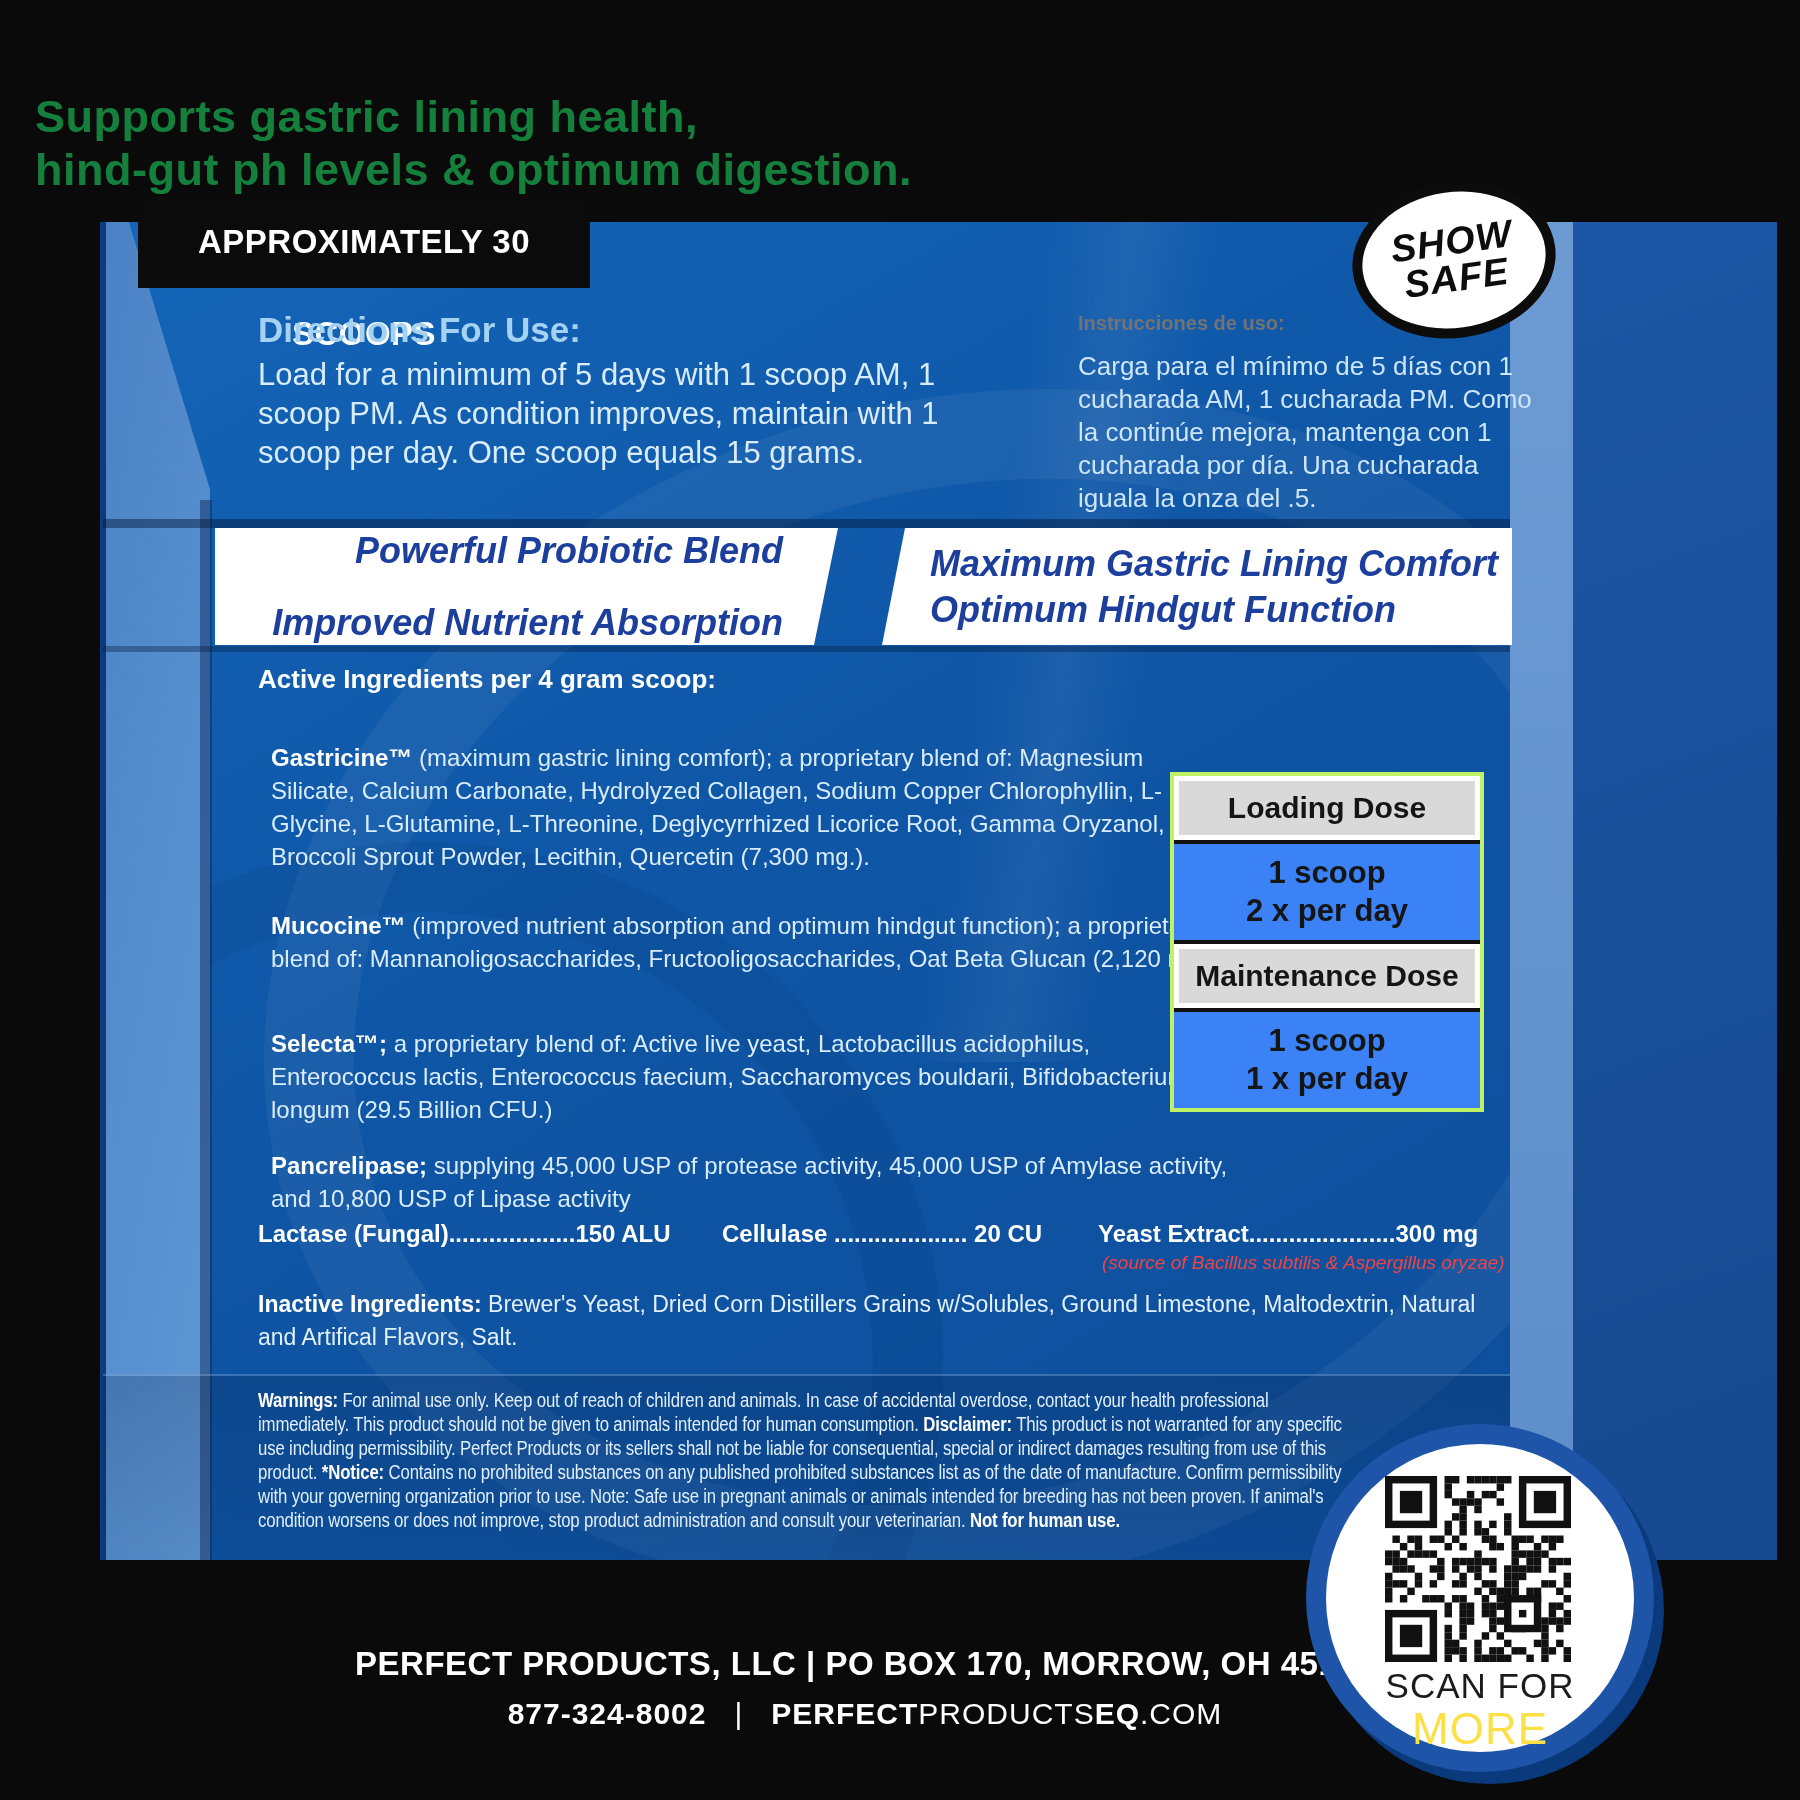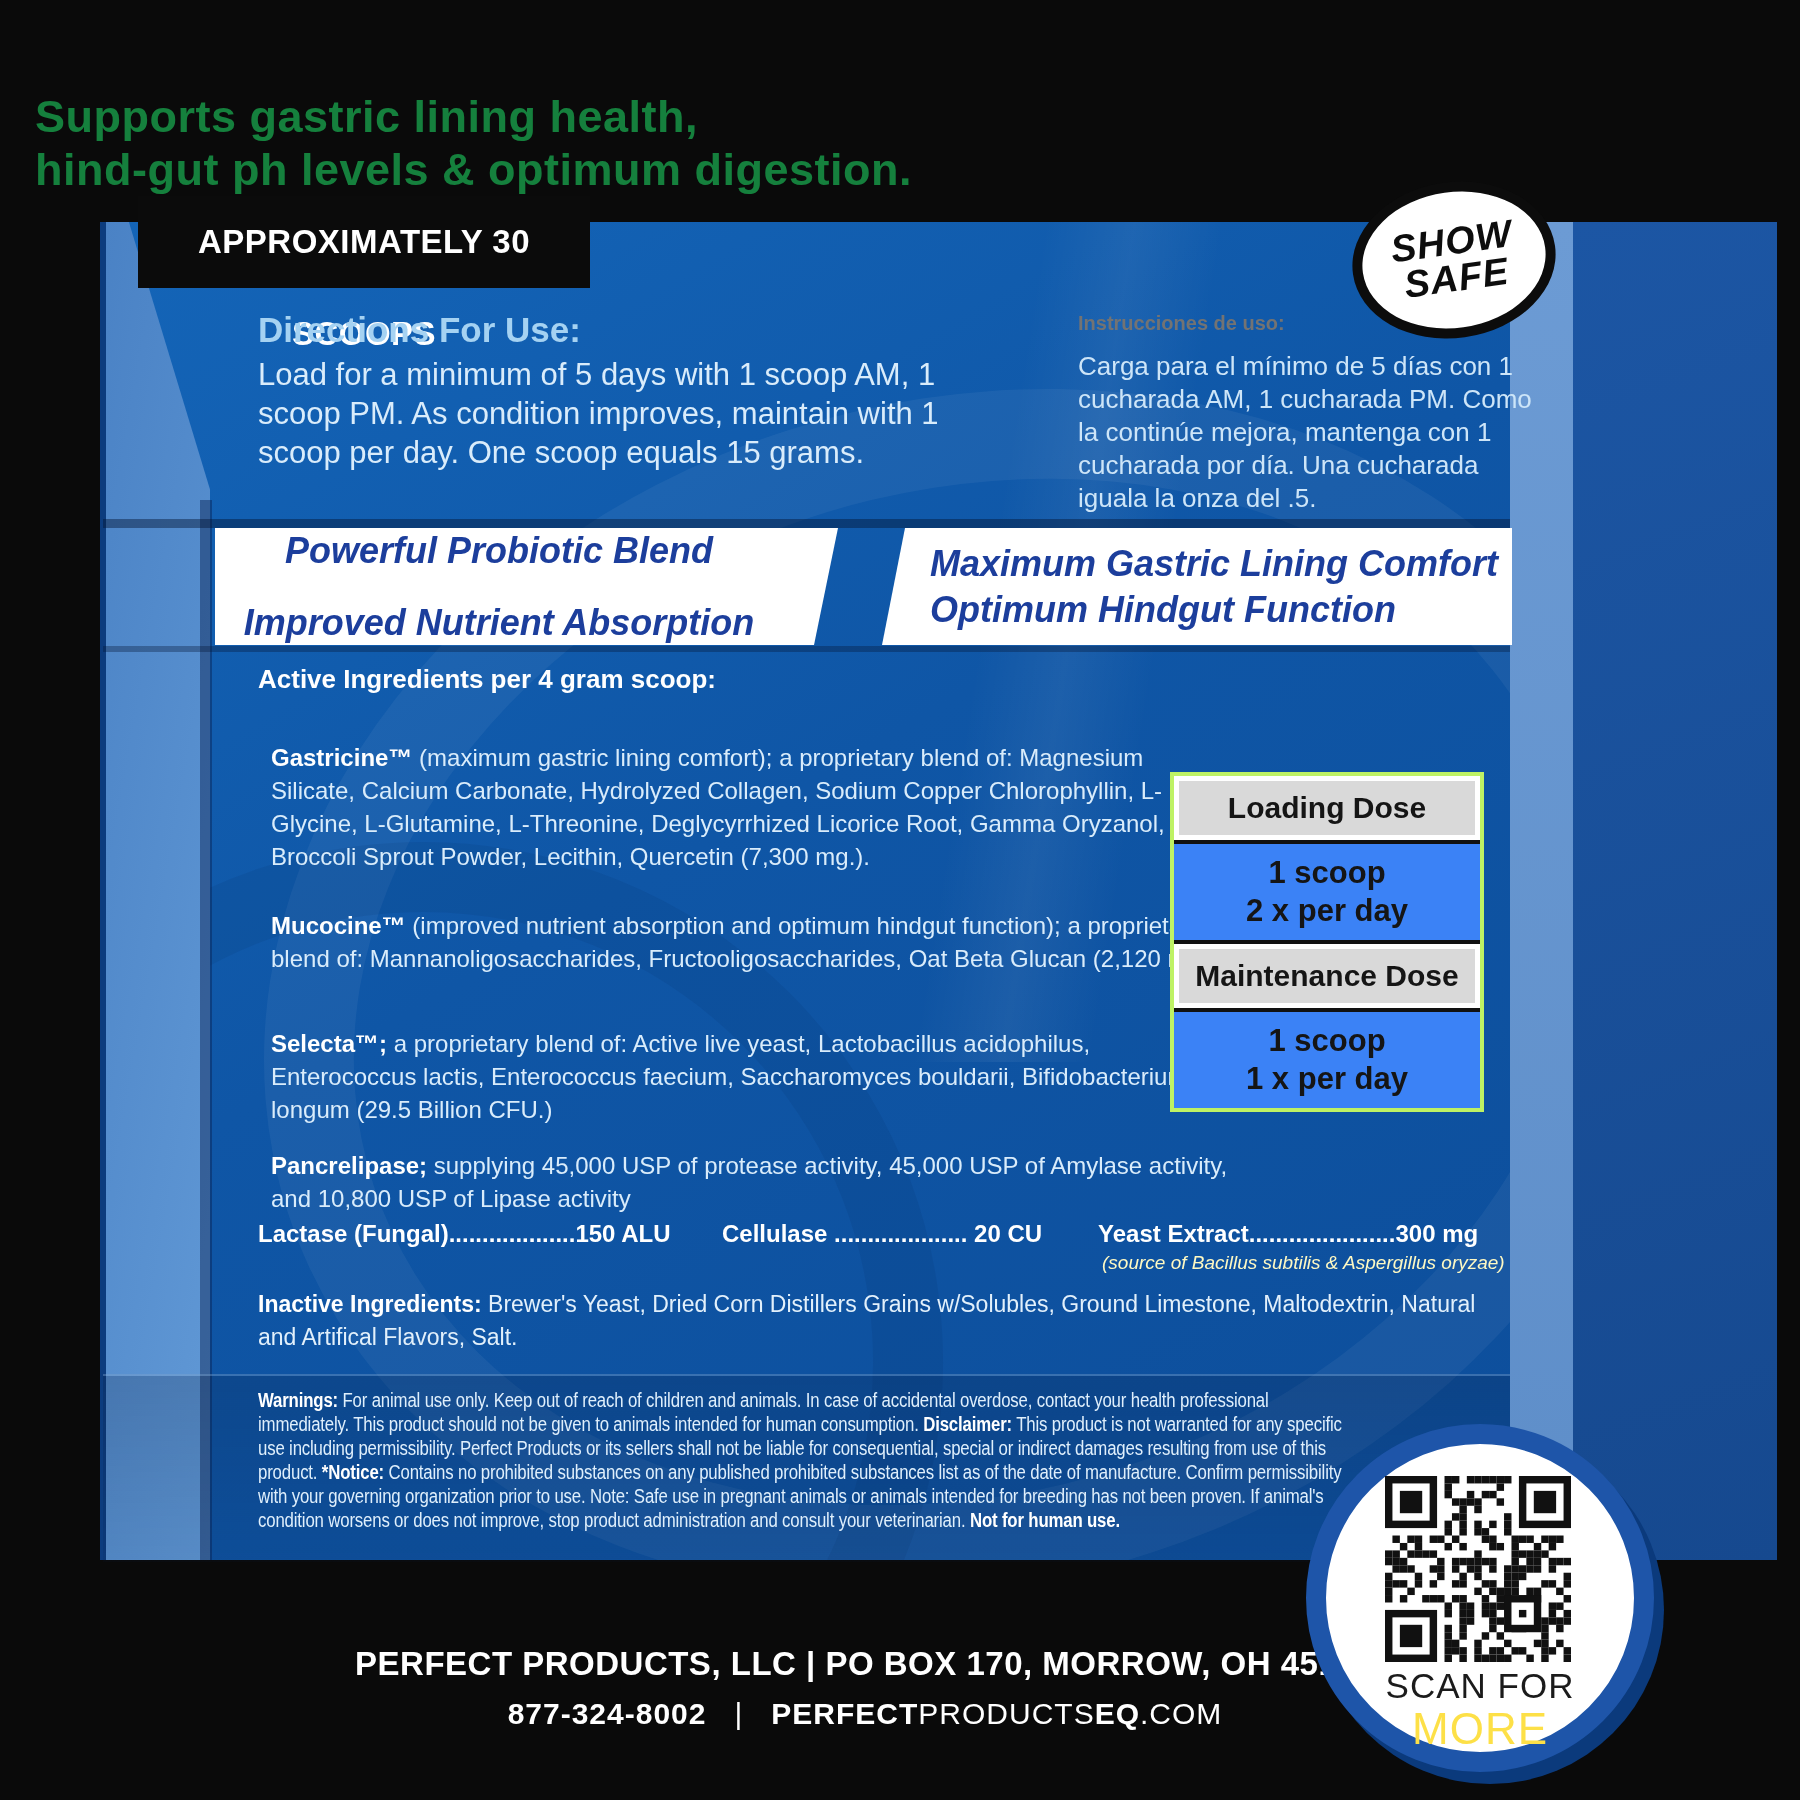--- a/index.html
+++ b/index.html
@@ -40,29 +40,29 @@
   .dir-head{left:258px;top:310px;font-size:35px;font-weight:bold;color:#a5d2f2;}
   .dir-body{left:258px;top:355px;width:800px;font-size:31px;line-height:39px;color:#d9ecfb;white-space:pre-line;}
   .instr-head{left:1078px;top:312px;font-size:20px;font-weight:bold;color:#737373;}
   .instr-body{left:1078px;top:350px;width:470px;font-size:26px;line-height:33px;color:#cde5f8;white-space:pre-line;}
   
   .banner-shadow-top{left:103px;top:519px;width:1407px;height:9px;background:rgba(5,22,54,.45);}
   .banner-shadow-bot{left:103px;top:646px;width:1407px;height:6px;background:rgba(5,22,54,.35);}
   .banner{top:528px;height:117px;background:#fff;color:#1c3e9c;font-weight:bold;font-style:italic;
           display:flex;flex-direction:column;justify-content:center;font-size:36px;line-height:46px;}
   .banner-left{left:215px;width:623px;clip-path:polygon(0 0,100% 0,calc(100% - 24px) 100%,0 100%);
-               align-items:center;padding-right:55px;box-sizing:border-box;text-align:right;gap:26px;}
+               align-items:flex-end;padding-right:55px;box-sizing:border-box;text-align:right;gap:26px;}
   .banner-right{left:880px;width:632px;clip-path:polygon(25px 0,100% 0,100% 100%,2px 100%);
                 align-items:flex-start;padding-left:50px;box-sizing:border-box;}
   
   .active-head{left:258px;top:664px;font-size:26px;font-weight:bold;color:#fff;}
   .ing{left:258px;width:960px;font-size:24px;line-height:33px;color:#d9ecfb;margin:13px;}
   .ing b{color:#fff;}
   .enzyme{top:1220px;font-size:24px;font-weight:bold;color:#fff;}
-  .enz-note{left:1102px;top:1252px;font-size:19px;font-style:italic;color:#fef9c3;}
+  .enz-note{left:1102px;top:1252px;font-size:19px;font-style:italic;color:#ef4444;}
   .inactive{left:258px;top:1288px;width:1260px;font-size:23px;line-height:33px;color:#e2f0fb;margin:0;}
   .inactive b{color:#fff;}
   
   .dose-table{left:1170px;top:772px;width:306px;background:#111;border:4px solid #bef264;
               display:flex;flex-direction:column;gap:4px;}
   .dt-header{background:#d9d9d9;box-shadow:inset 0 0 0 5px #fff;text-align:center;font-weight:bold;
              font-size:30px;color:#151515;padding:15px 0;}
   .dt-cell{background:#3b82f6;text-align:center;font-weight:bold;font-size:31px;color:#151515;
            line-height:38px;padding:10px 0;}
   

